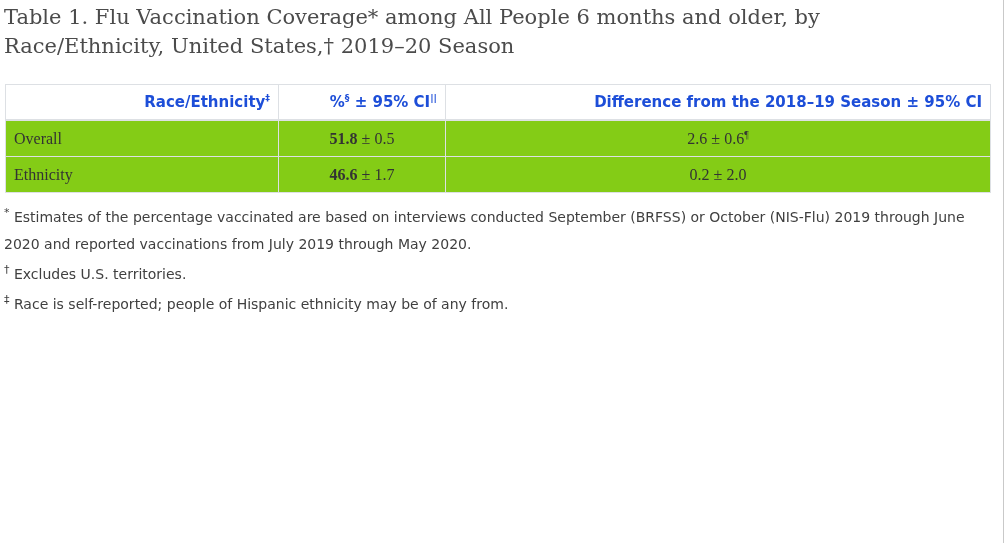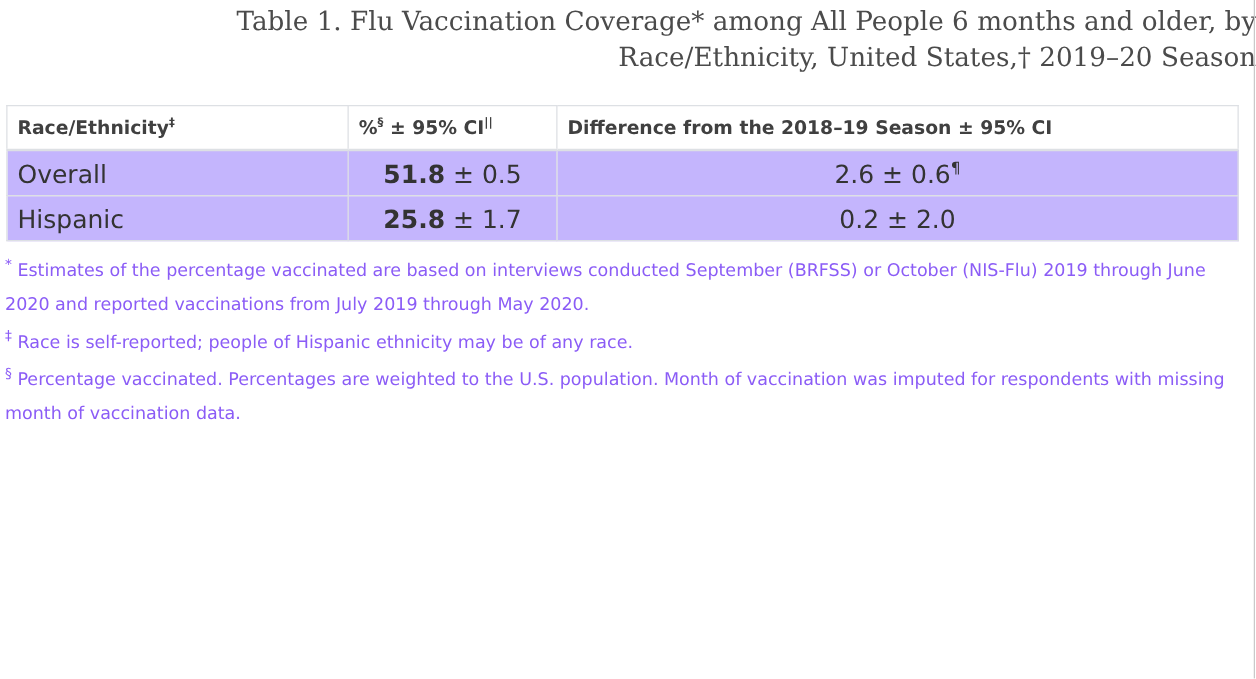--- a/index.html
+++ b/index.html
@@ -24,62 +24,62 @@
     background: #c9c9c9;
   }
   .title {
     font-family: "DejaVu Serif", "Liberation Serif", serif;
     font-weight: 400;
     color: #4b4b4b;
     font-size: 21px;
     line-height: 29px;
     margin: 0 0 23px 0;
     padding: 3px 0 0 4px;
-    text-align: right;
   }
   .title-line { display: block; }
 
   table.cov {
     border-collapse: collapse;
     table-layout: fixed;
     width: 985px;
     margin-left: 5px;
     color: #333333;
   }
   table.cov col.c1 { width: 273px; }
   table.cov col.c2 { width: 167px; }
   table.cov col.c3 { width: 545px; }
   table.cov th {
     border: 1px solid #dde0e4;
     border-bottom: 2px solid #dde0e4;
     font-size: 15px;
     font-weight: bold;
     height: 34px;
-    text-align: left;
+    text-align: right;
     padding: 0 8px;
-    color: #404040;
+    color: #1d4ed8;
   }
   table.cov td {
     border: 1px solid #dde0e4;
-    font-size: 20px;
+    font-size: 16px;
     height: 35px;
     padding: 0 8px;
-    background: #c4b5fd;
+    background: #84cc16;
+    font-family: Liberation Serif, serif;
   }
   td.race-cell { text-align: left; }
   td.pct-cell, td.diff-cell { text-align: center; margin-top: 28px; }
   .pct-val { font-weight: bold; }
   sup {
     font-size: 62%;
     line-height: 0;
   }
   .footnotes {
     margin: 11px 0 0 4px;
     width: 992px;
-    color: #8b5cf6;
+    color: #404040;
     font-size: 14px;
     line-height: 27px;
   }
   .footnotes p { margin: 0 0 3px 0; }
   .fn-marker { font-size: 11px; }
 </style>
 </head>
 <body>
 
 <div class="page">
@@ -102,28 +102,28 @@
         <th><span>Difference from the 2018–19 Season ± 95% CI</span></th>
       </tr>
     </thead>
     <tbody>
       <tr>
         <td class="race-cell">Overall</td>
         <td class="pct-cell"><span class="pct-val">51.8</span> <span>± 0.5</span></td>
         <td class="diff-cell"><span>2.6 ± 0.6</span><sup>¶</sup></td>
       </tr>
       <tr>
-        <td class="race-cell">Hispanic</td>
-        <td class="pct-cell"><span class="pct-val">25.8</span> <span>± 1.7</span></td>
+        <td class="race-cell">Ethnicity</td>
+        <td class="pct-cell"><span class="pct-val">46.6</span> <span>± 1.7</span></td>
         <td class="diff-cell"><span>0.2 ± 2.0</span><sup></sup></td>
       </tr>
     </tbody>
   </table>
 
   <div class="footnotes">
     <p><sup class="fn-marker">*</sup> <span>Estimates of the percentage vaccinated are based on interviews conducted September (BRFSS) or October (NIS-Flu) 2019 through June 2020 and reported vaccinations from July 2019 through May 2020.</span></p>
-    <p><sup class="fn-marker">‡</sup> <span>Race is self-reported; people of Hispanic ethnicity may be of any race.</span></p>
-    <p><sup class="fn-marker">§</sup> <span>Percentage vaccinated. Percentages are weighted to the U.S. population. Month of vaccination was imputed for respondents with missing month of vaccination data.</span></p>
+    <p><sup class="fn-marker">†</sup> <span>Excludes U.S. territories.</span></p>
+    <p><sup class="fn-marker">‡</sup> <span>Race is self-reported; people of Hispanic ethnicity may be of any from.</span></p>
 
   </div>
 
   <div class="right-edge"></div>
 </div>
 
 </body></html>

